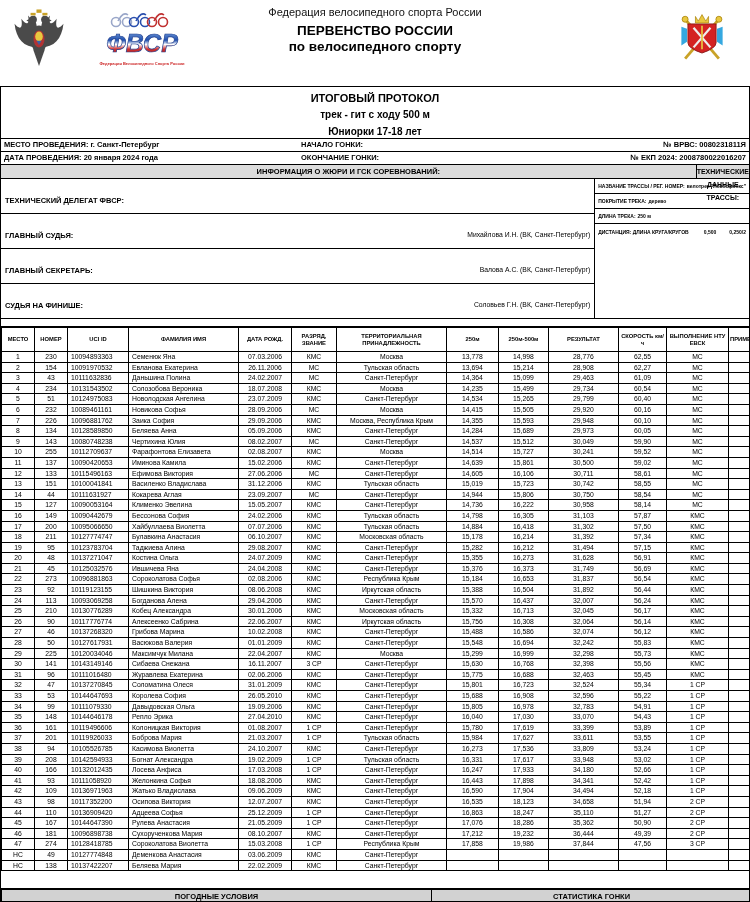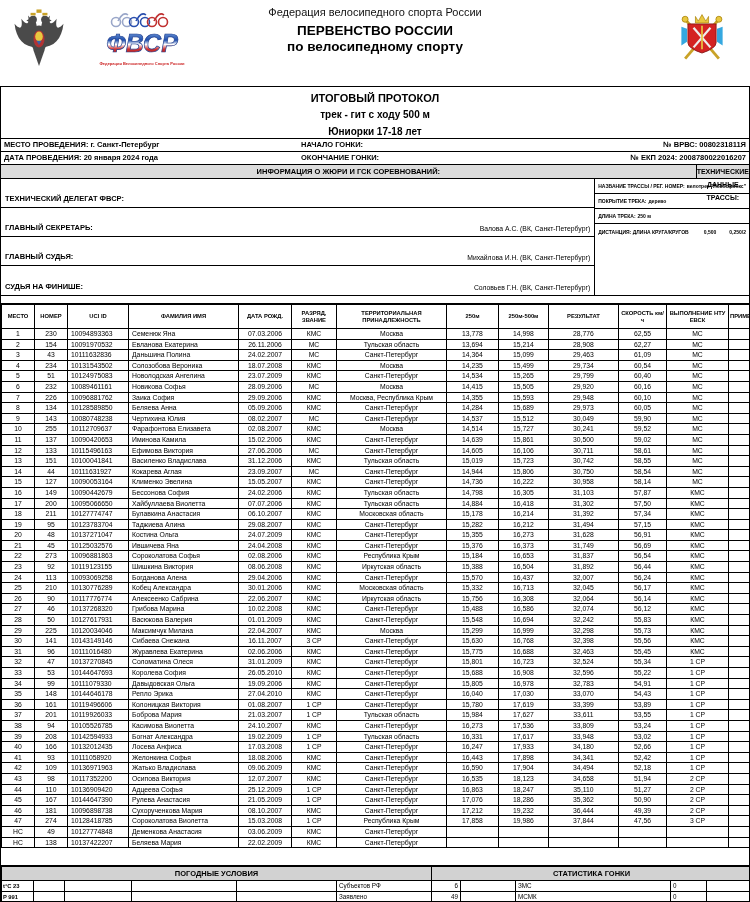--- a/index.html
+++ b/index.html
@@ -30,21 +30,21 @@
   .info-left{position:absolute;left:3px}
   .info-mid{position:absolute;left:300px}
   .info-right{position:absolute;right:3px}
 
   .sec-head{height:14px;border-bottom:1px solid #000;box-sizing:border-box;display:flex;background:#dcdcdc}
   .sec-left{width:700px;border-right:1px solid #000;box-sizing:border-box;text-align:center;font-size:7.5px;font-weight:bold;line-height:13px}
   .sec-right{flex:1;text-align:center;font-size:7px;font-weight:bold;line-height:13px}
 
   .jury-track{display:flex;border-bottom:1px solid #000;box-sizing:border-box}
   .jury{width:595px;border-right:1px solid #000;box-sizing:border-box}
-  .jrow{height:29px;box-sizing:border-box;border-bottom:1px solid #000;display:flex;justify-content:space-between;align-items:flex-end;padding:4px 4px}
+  .jrow{height:15px;box-sizing:border-box;border-bottom:1px solid #000;display:flex;justify-content:space-between;align-items:flex-start;padding:17px 4px}
   .jrow:last-child{border-bottom:none}
   .jlabel{font-size:7.5px;font-weight:bold}
   .jvalue{font-size:6.8px}
   .track{flex:1}
   .trow{height:15px;box-sizing:border-box;border-bottom:1px solid #000;display:flex;align-items:center;padding:0 3px;font-size:5px;font-weight:bold;overflow:hidden;white-space:nowrap}
   .trow:last-child{border-bottom:none}
   .tlabel{margin-right:2px}
   .tvalue{font-weight:bold}
   .trow-dist{justify-content:space-between}
 
@@ -122,21 +122,21 @@
           <path d="M56 13 q5 -10 10 -6"></path>
         </g>
         <text x="44" y="44" font-size="25" font-weight="bold" font-style="italic" text-anchor="middle" fill="url(#fg)" stroke="#23408f" stroke-width="0.7" font-family="Liberation Sans, sans-serif">ФВСР</text>
       </svg>
       <div class="fvsr-sub">Федерация Велосипедного Спорта России</div>
     </div>
 
     <div class="head-text">
       <div class="ministry-line">Федерация велосипедного спорта России</div>
       <div class="champ-line1">ПЕРВЕНСТВО РОССИИ</div>
-      <div class="champ-line2">по велосипедному спорту</div>
+      <div class="champ-line2">по велосипедного спорту</div>
     </div>
 
     <div class="logo logo-right">
       <svg viewBox="0 0 60 64" width="60" height="60">
         <line x1="12" y1="12" x2="48" y2="54" stroke="#c9a227" stroke-width="3"></line>
         <line x1="48" y1="12" x2="12" y2="54" stroke="#c9a227" stroke-width="3"></line>
         <circle cx="12" cy="12" r="3.2" fill="#e8c840" stroke="#a67c00" stroke-width="0.8"></circle>
         <circle cx="48" cy="12" r="3.2" fill="#e8c840" stroke="#a67c00" stroke-width="0.8"></circle>
         <path d="M8 20 v20 l6 -4 v-14 z" fill="#35a8e0"></path>
         <path d="M52 20 v20 l-6 -4 v-14 z" fill="#35a8e0"></path>
@@ -173,26 +173,26 @@
       <div class="sec-right">ТЕХНИЧЕСКИЕ ДАННЫЕ ТРАССЫ:</div>
     </div>
 
     <div class="jury-track">
       <div class="jury">
         <div class="jrow">
           <span class="jlabel">ТЕХНИЧЕСКИЙ ДЕЛЕГАТ ФВСР:</span>
           <span class="jvalue"></span>
         </div>
         <div class="jrow">
+          <span class="jlabel">ГЛАВНЫЙ СУДЬЯ:</span>
+          <span class="jvalue">Михайлова И.Н. (ВК, Санкт-Петербург)</span>
+        </div>
+        <div class="jrow">
           <span class="jlabel">ГЛАВНЫЙ СЕКРЕТАРЬ:</span>
           <span class="jvalue">Валова А.С. (ВК, Санкт-Петербург)</span>
-        </div>
-        <div class="jrow">
-          <span class="jlabel">ГЛАВНЫЙ СУДЬЯ:</span>
-          <span class="jvalue">Михайлова И.Н. (ВК, Санкт-Петербург)</span>
         </div>
         <div class="jrow">
           <span class="jlabel">СУДЬЯ НА ФИНИШЕ:</span>
           <span class="jvalue">Соловьев Г.Н. (ВК, Санкт-Петербург)</span>
         </div>
       </div>
       <div class="track">
         <div class="trow">
           <span class="tlabel">НАЗВАНИЕ ТРАССЫ / РЕГ. НОМЕР:</span>
           <span class="tvalue">велотрек "Локосфинкс"</span>

